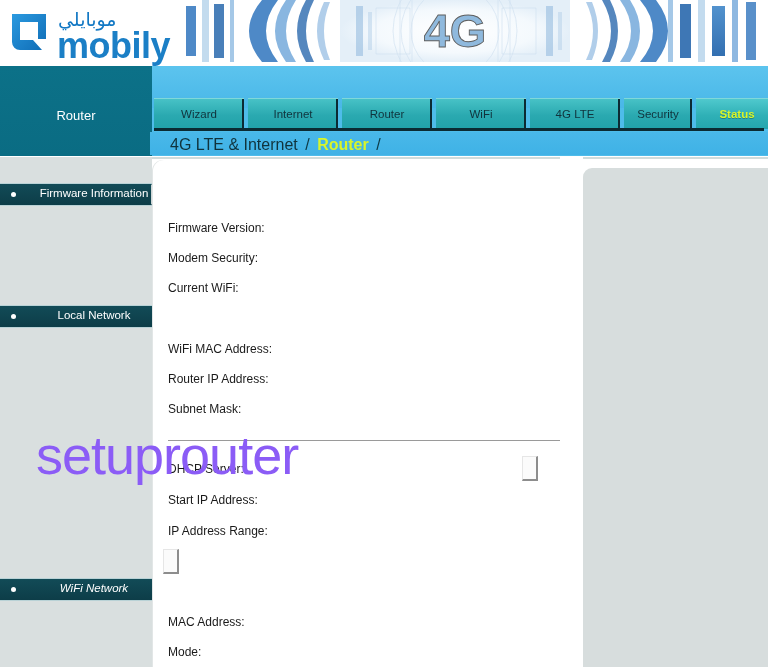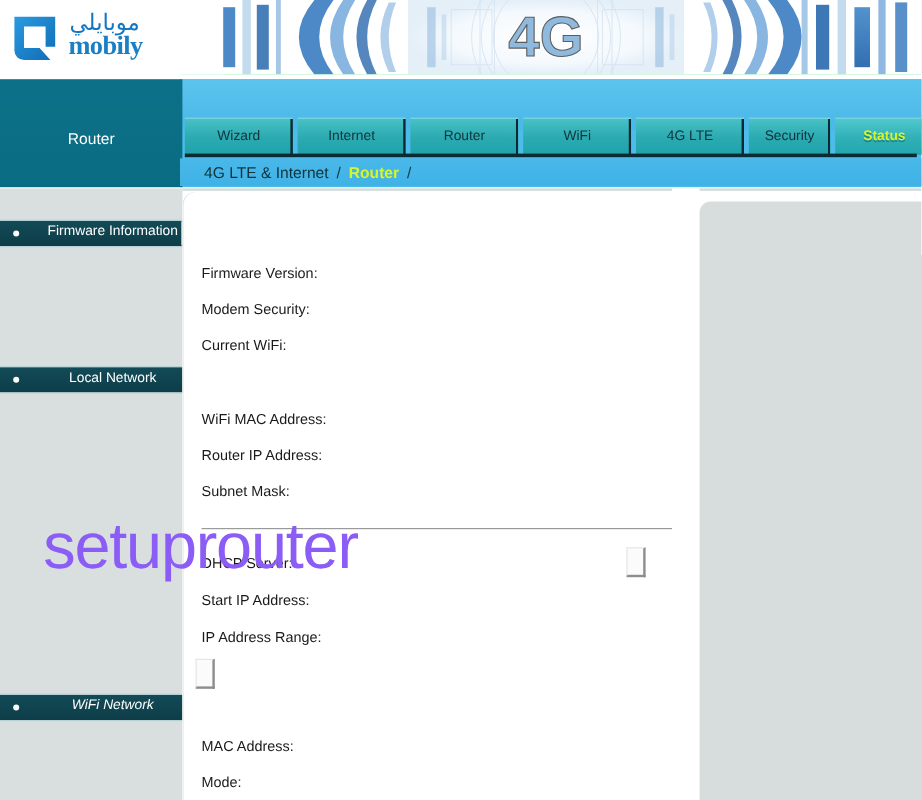--- a/index.html
+++ b/index.html
@@ -9,22 +9,22 @@
     font-family:"Liberation Sans", sans-serif;
     -webkit-font-smoothing:antialiased;
   }
   .app{position:relative;width:768px;height:667px;overflow:hidden;}
 
   
   .banner{position:absolute;left:0;top:0;width:768px;height:66px;background:#ffffff;overflow:hidden;}
   .logo-wrap{position:absolute;left:0;top:0;width:186px;height:62px;background:#ffffff;z-index:5;}
   .logo-mark{position:absolute;left:8px;top:9px;width:44px;height:44px;}
   .logo-ar{position:absolute;left:58px;top:8px;font-size:19px;color:#1278c4;letter-spacing:0px;font-family:"DejaVu Sans",sans-serif;direction:rtl;}
-  .logo-en{position:absolute;left:57px;top:25px;font-size:22px;color:#1b7fc6;font-weight:bold;letter-spacing:-0.5px;font-family:Liberation Serif, serif;}
-  .banner-art{position:absolute;left:150px;top:0;width:618px;height:62px;overflow:hidden;background:#86efac;}
+  .logo-en{position:absolute;left:57px;top:25px;font-size:36px;color:#1b7fc6;font-weight:bold;letter-spacing:-0.5px;font-family:Liberation Sans, sans-serif;}
+  .banner-art{position:absolute;left:150px;top:0;width:618px;height:62px;overflow:hidden;background:#fdba74;}
 
   
   .navzone{position:absolute;left:0;top:62px;width:768px;height:95px;}
   .nav-bg{position:absolute;left:150px;top:4px;width:618px;height:90px;background:#4ebcea;}
   .nav-bg-grad{position:absolute;left:150px;top:4px;width:618px;height:42px;
     background:linear-gradient(to bottom,#5cc4ee 0%,#49b7e8 100%);}
   .router-block{position:absolute;left:0;top:4px;width:152px;height:90px;
     background:linear-gradient(to bottom,#0c7188 0%,#0a6c83 100%);
     color:#ffffff;font-size:13px;}
   .router-block span{position:absolute;left:0;top:42px;width:152px;text-align:center;display:block;}
@@ -36,21 +36,21 @@
     border-top:1px solid #7fd8da;
     box-shadow:inset -2px 0 0 #0c2a33;
   }
   .tab .tab-lbl{position:relative;top:0px;}
   .tab.is-active{background:linear-gradient(to bottom,#4fc9cd 0%,#2fb0b6 55%,#23a6ae 100%);}
   .tab.is-active .tab-lbl{color:#d8f52a;font-weight:bold;text-shadow:0 1px 0 rgba(0,0,0,.25);}
   .tabs-underline{position:absolute;left:154px;top:66px;width:610px;height:3px;background:#0b2b33;}
 
   .crumbbar{position:absolute;left:150px;top:70px;width:618px;height:23px;
     background:linear-gradient(to bottom,#49b8e9 0%,#3fb2e6 100%);}
-  .crumb{position:absolute;left:20px;top:4px;font-size:13px;color:#10333c;}
+  .crumb{position:absolute;left:20px;top:4px;font-size:16px;color:#10333c;}
   .crumb .c1{color:#10333c;}
   .crumb .sep{color:#0e3b47;padding:0 3px;}
   .crumb .c2{color:#d8f52a;font-weight:bold;}
 
   
   .sidebar{position:absolute;left:0;top:157px;width:152px;height:510px;background:#d9dfdf;}
   .sb-item{position:absolute;left:0;width:152px;height:21px;
     background:linear-gradient(to bottom,#124b57 0%,#0d3d48 100%);
     border-top:1px solid #b9d2d6;border-bottom:1px solid #b9d2d6;}
   .sb-item .dot{position:absolute;left:11px;top:8px;width:5px;height:5px;border-radius:50%;background:#ffffff;}

